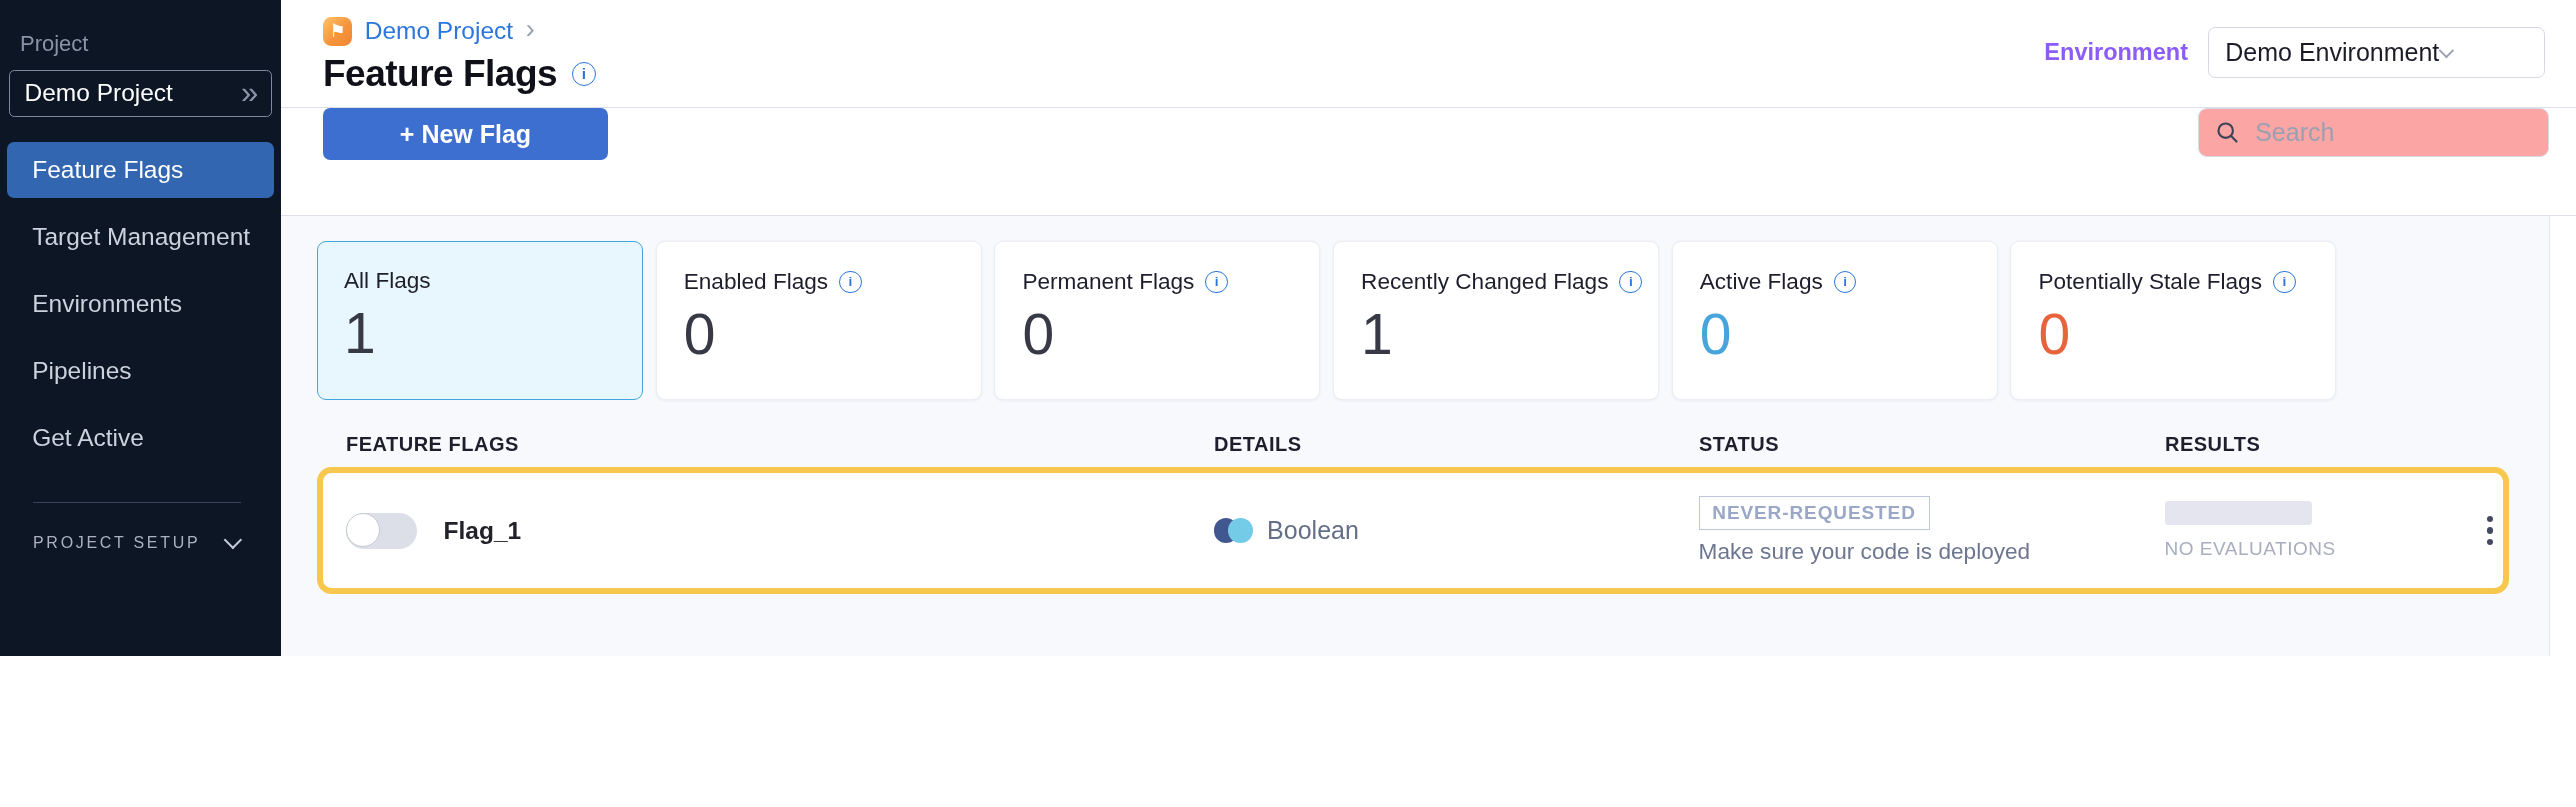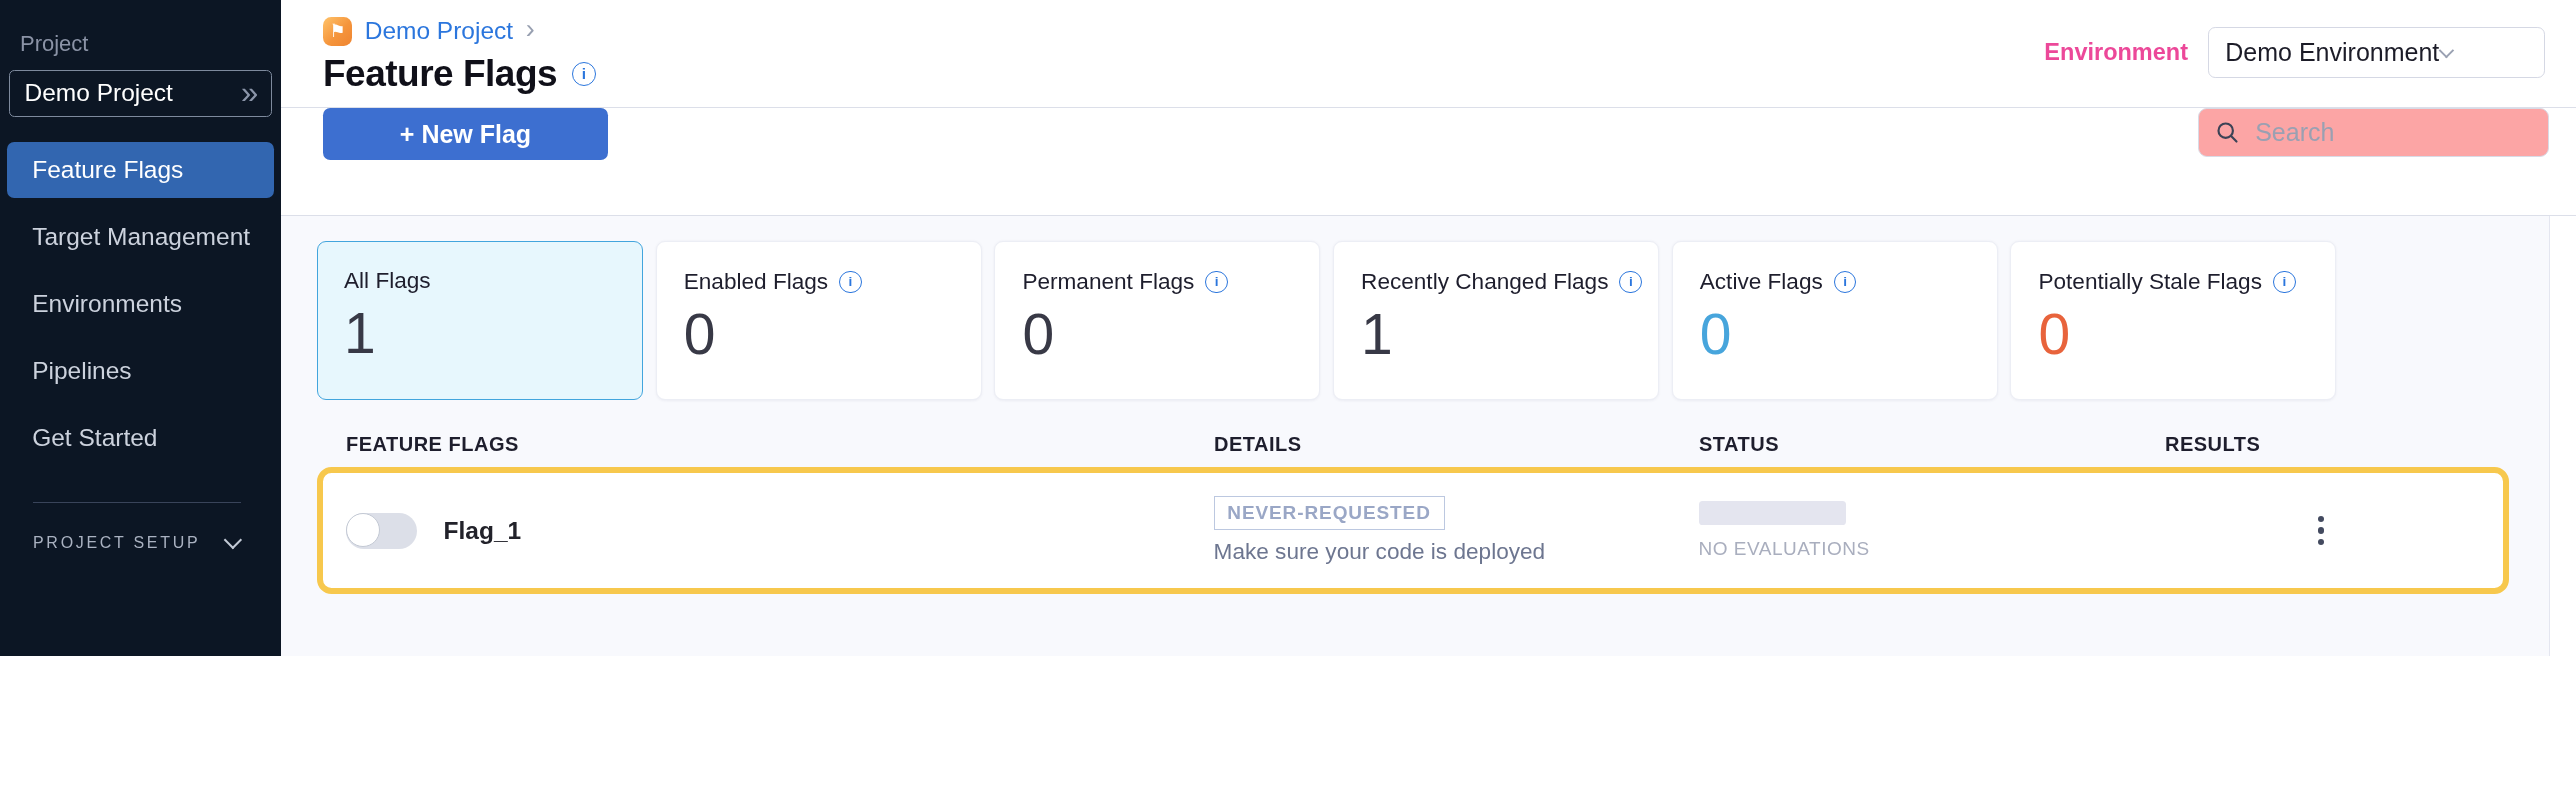--- a/index.html
+++ b/index.html
@@ -59,21 +59,21 @@
   .crumb-sep { color:#98a0b1; font-size:27px; line-height:1; margin-top:-3.6px; }
   .title-row { display:flex; align-items:center; gap:14.5px; margin-top:5.4px; }
   .page-title { font-size:37px; font-weight:800; color:#101019; letter-spacing:-0.5px; }
   .info-icon {
     width:24.5px; height:24.5px; border:1.8px solid #2b76dd; border-radius:50%;
     display:inline-flex; align-items:center; justify-content:center;
     color:#2b76dd; flex-shrink:0;
   }
   .info-icon::after { content:"i"; font-size:15.4px; font-weight:600; line-height:1; }
   .env-block { display:flex; align-items:center; gap:20px; margin-top:27px; height:51px; }
-  .env-label { color:#ec4899; font-size:23.5px; font-weight:600; }
+  .env-label { color:#8b5cf6; font-size:23.5px; font-weight:600; }
   .env-select {
     width:337px; height:51px; border:0.9px solid #d5d8e4; border-radius:7.2px; background:#fff;
     display:flex; align-items:center; justify-content:flex-start;
     padding:0 18px 0 16.3px; font-size:25px; color:#1c1c28; cursor:pointer;
   }
   .env-select .chev-down { border-color:#9aa1b2; transform:rotate(45deg) translateY(-2.7px); width:11px; height:11px; }
 
   .toolbar {
     background:#fff; height:108px; border-bottom:0.9px solid #dcdfe9;
     display:flex; justify-content:space-between;
@@ -174,21 +174,21 @@
       <div class="nav-item">
         <span>Target Management</span>
       </div>
       <div class="nav-item">
         <span>Environments</span>
       </div>
       <div class="nav-item">
         <span>Pipelines</span>
       </div>
       <div class="nav-item">
-        <span>Get Started</span>
+        <span>Get Active</span>
       </div>
     </nav>
     <hr class="side-divider">
     <div class="side-section">
       <span>PROJECT SETUP</span>
       <span class="chev-down"></span>
     </div>
   </aside>
 
   <div class="main">
@@ -280,20 +280,27 @@
         <div class="th"></div>
       </div>
 
       <div class="flag-row">
         <div class="cell-flag">
           <div class="toggle">
             <div class="toggle-knob"></div>
           </div>
           <span class="flag-name">Flag_1</span>
         </div>
+        <div class="cell-details">
+          <span class="bool-icon">
+            <span class="c1"></span>
+              <span class="c2"></span>
+          </span>
+          <span class="type-label">Boolean</span>
+        </div>
         <div class="cell-status">
           <span class="status-badge">NEVER-REQUESTED</span>
           <span class="status-text">Make sure your code is deployed</span>
         </div>
         <div class="cell-results">
           <span class="result-bar"></span>
           <span class="result-text">NO EVALUATIONS</span>
         </div>
         <div class="cell-menu">
           <span class="kebab">

